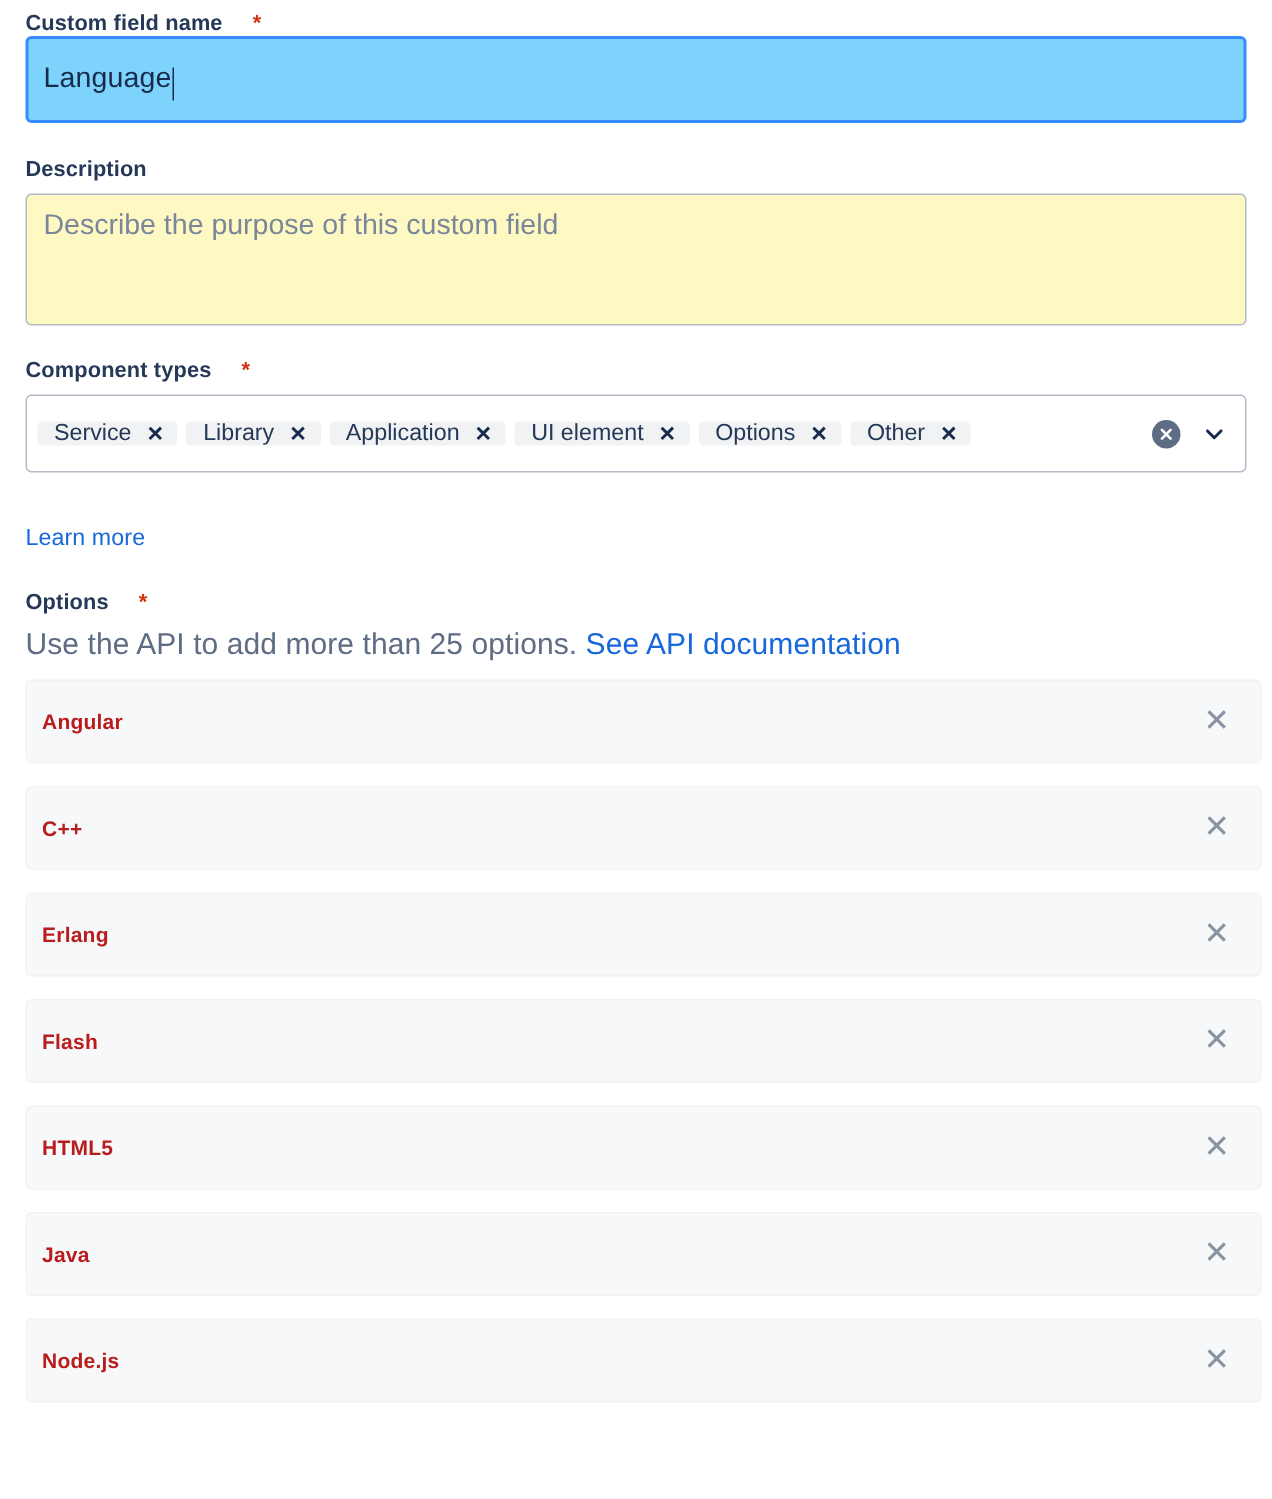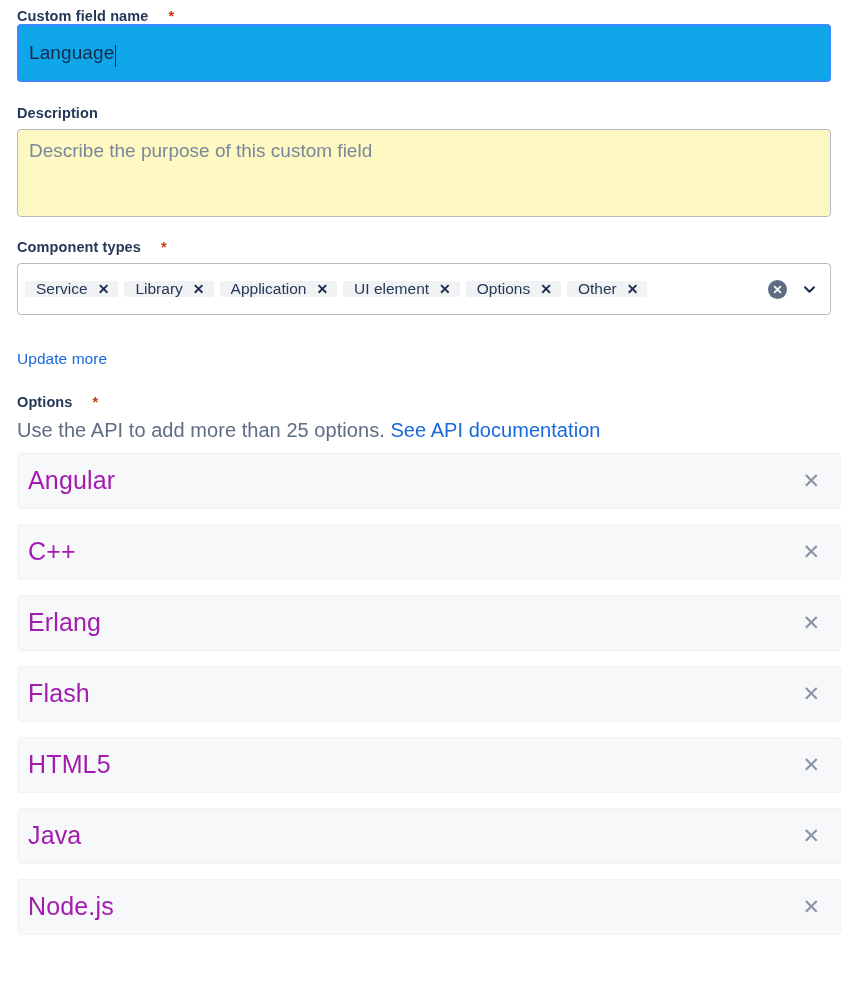--- a/index.html
+++ b/index.html
@@ -28,21 +28,21 @@
   }
   .req-star { color: #d13212; font-size: 14.5px; font-weight: 700; line-height: 1; }
 
   
   .name-field-wrap { margin-top: 8px; }
   .name-input {
     width: 814px;
     height: 58px;
     border: 2px solid #388bff;
     border-radius: 4px;
-    background: #0ea5e9;
+    background: #7dd3fc;
     display: flex;
     align-items: center;
     padding: 0 10px;
     font-size: 19px;
     color: #172b4d;
     position: relative;
   }
   .name-input .txt { letter-spacing: 0.1px; }
   .caret {
     display: inline-block;
@@ -135,23 +135,24 @@
     height: 56px;
     background: #f7f8f9;
     border: 1px solid #f1f2f4;
     border-radius: 4px;
     display: flex;
     align-items: center;
     justify-content: space-between;
     padding: 0 20px 0 10px;
   }
   .opt-text {
-    font-size: 25px;
-    color: #a21caf;
+    font-size: 14px;
+    color: #b91c1c;
     letter-spacing: 0.15px;
+    font-weight: bold;
   }
   .opt-x {
     font-size: 21px;
     color: #8993a4;
     line-height: 1;
     cursor: pointer;
     font-weight: 400;
   }
 </style>
 </head>
@@ -221,21 +222,21 @@
         <span class="chev">
           <svg width="17" height="17" viewBox="0 0 17 17" aria-hidden="true">
             <path d="M4 6.3 L8.5 10.8 L13 6.3" stroke="#172b4d" stroke-width="2" fill="none" stroke-linecap="round" stroke-linejoin="round"></path>
           </svg>
         </span>
       </div>
     </div>
 
     <div class="helper">
       <br>
-      <span class="link">Update more</span>
+      <span class="link">Learn more</span>
     </div>
   </div>
 
   <div class="opt-block">
     <div class="field-label">
       <span>Options</span>
         <span class="req-star">*</span>
     </div>
     <div class="opt-sub">
       <span>Use the API to add more than 25 options.</span>

